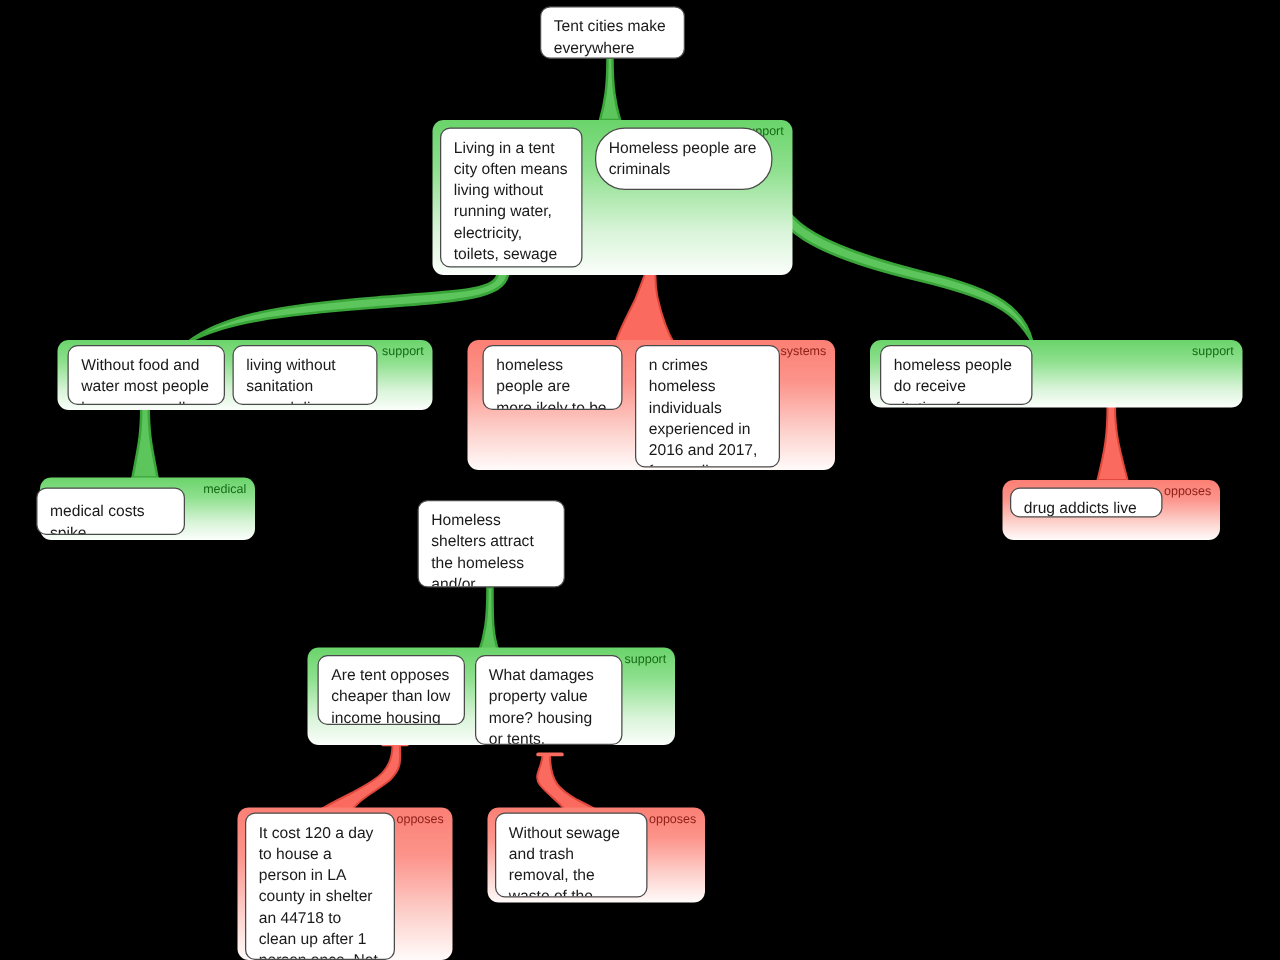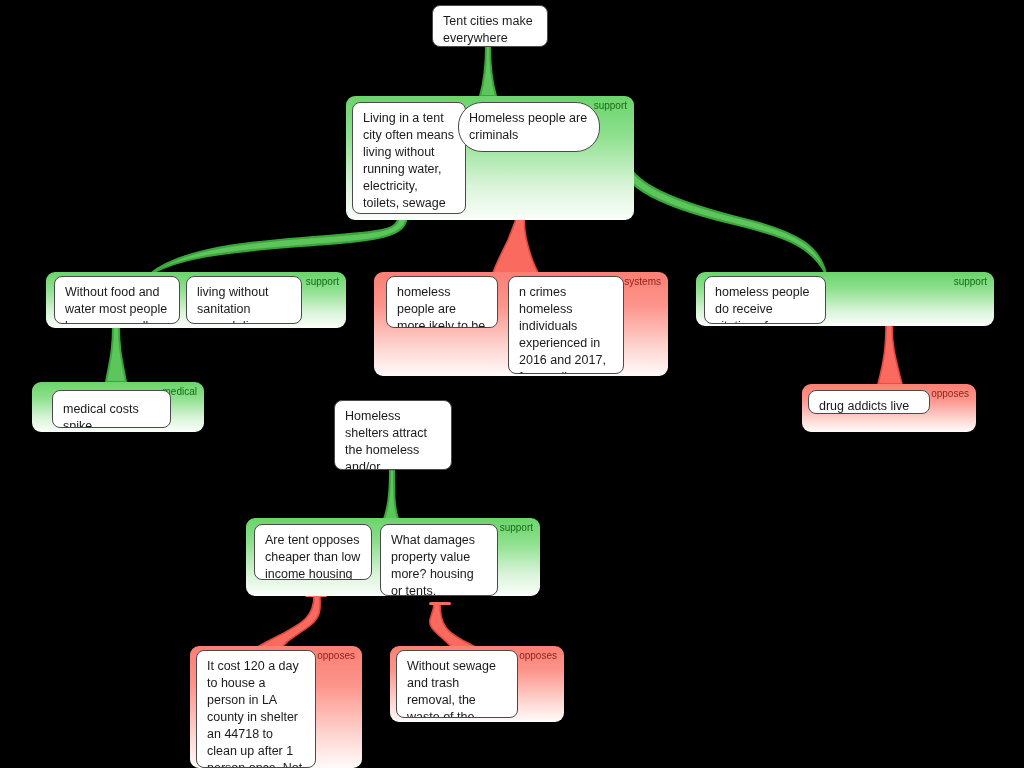--- a/index.html
+++ b/index.html
@@ -87,32 +87,32 @@
              L458,656 C452,644 440,638 432,628 C426,620 434,614 434,604 Z" fill="#fa6a5e" stroke="#e0483c" stroke-width="1.6" stroke-linejoin="round"></path>
     <rect x="429" y="602" width="22" height="3" rx="1.5" fill="#fa6a5e"></rect>
   </svg>
 
   <div class="node" style="left:432px;top:5px;width:116px;height:42px;">Tent cities make everywhere unsafe</div>
 
   <div class="group support" style="left:346px;top:96px;width:288px;height:124px;">
     <span class="group-label">support</span>
   </div>
   <div class="node" style="left:352px;top:102px;width:114px;height:112px;">Living in a tent city often means living without running water, electricity, toilets, sewage and trash removal systems</div>
-  <div class="node" style="left:458px;top:102px;width:142px;height:50px;border-radius:24px;">Homeless people are criminals</div>
+  <div class="node" style="left:476px;top:102px;width:142px;height:50px;border-radius:24px;">Homeless people are criminals</div>
 
   <div class="group support" style="left:46px;top:272px;width:300px;height:56px;">
     <span class="group-label">support</span>
   </div>
   <div class="node" style="left:54px;top:276px;width:126px;height:48px;">Without food and water most people become unwell</div>
   <div class="node" style="left:186px;top:276px;width:116px;height:48px;">living without sanitation spread disease</div>
 
   <div class="group support" style="left:32px;top:382px;width:172px;height:50px;">
     <span class="group-label">medical</span>
   </div>
-  <div class="node" style="left:52px;top:390px;width:119px;height:38px;padding-top:10px;">medical costs spike</div>
+  <div class="node" style="left:29px;top:390px;width:119px;height:38px;padding-top:10px;">medical costs spike</div>
 
   <div class="group oppose" style="left:374px;top:272px;width:294px;height:104px;">
     <span class="group-label">systems</span>
   </div>
   <div class="node" style="left:386px;top:276px;width:112px;height:52px;">homeless people are more ikely to be victims of crime</div>
   <div class="node" style="left:508px;top:276px;width:116px;height:98px;">n crimes homeless individuals experienced in 2016 and 2017, from police brutality to stabbings.</div>
 
   <div class="group support" style="left:696px;top:272px;width:298px;height:54px;">
     <span class="group-label">support</span>
   </div>

